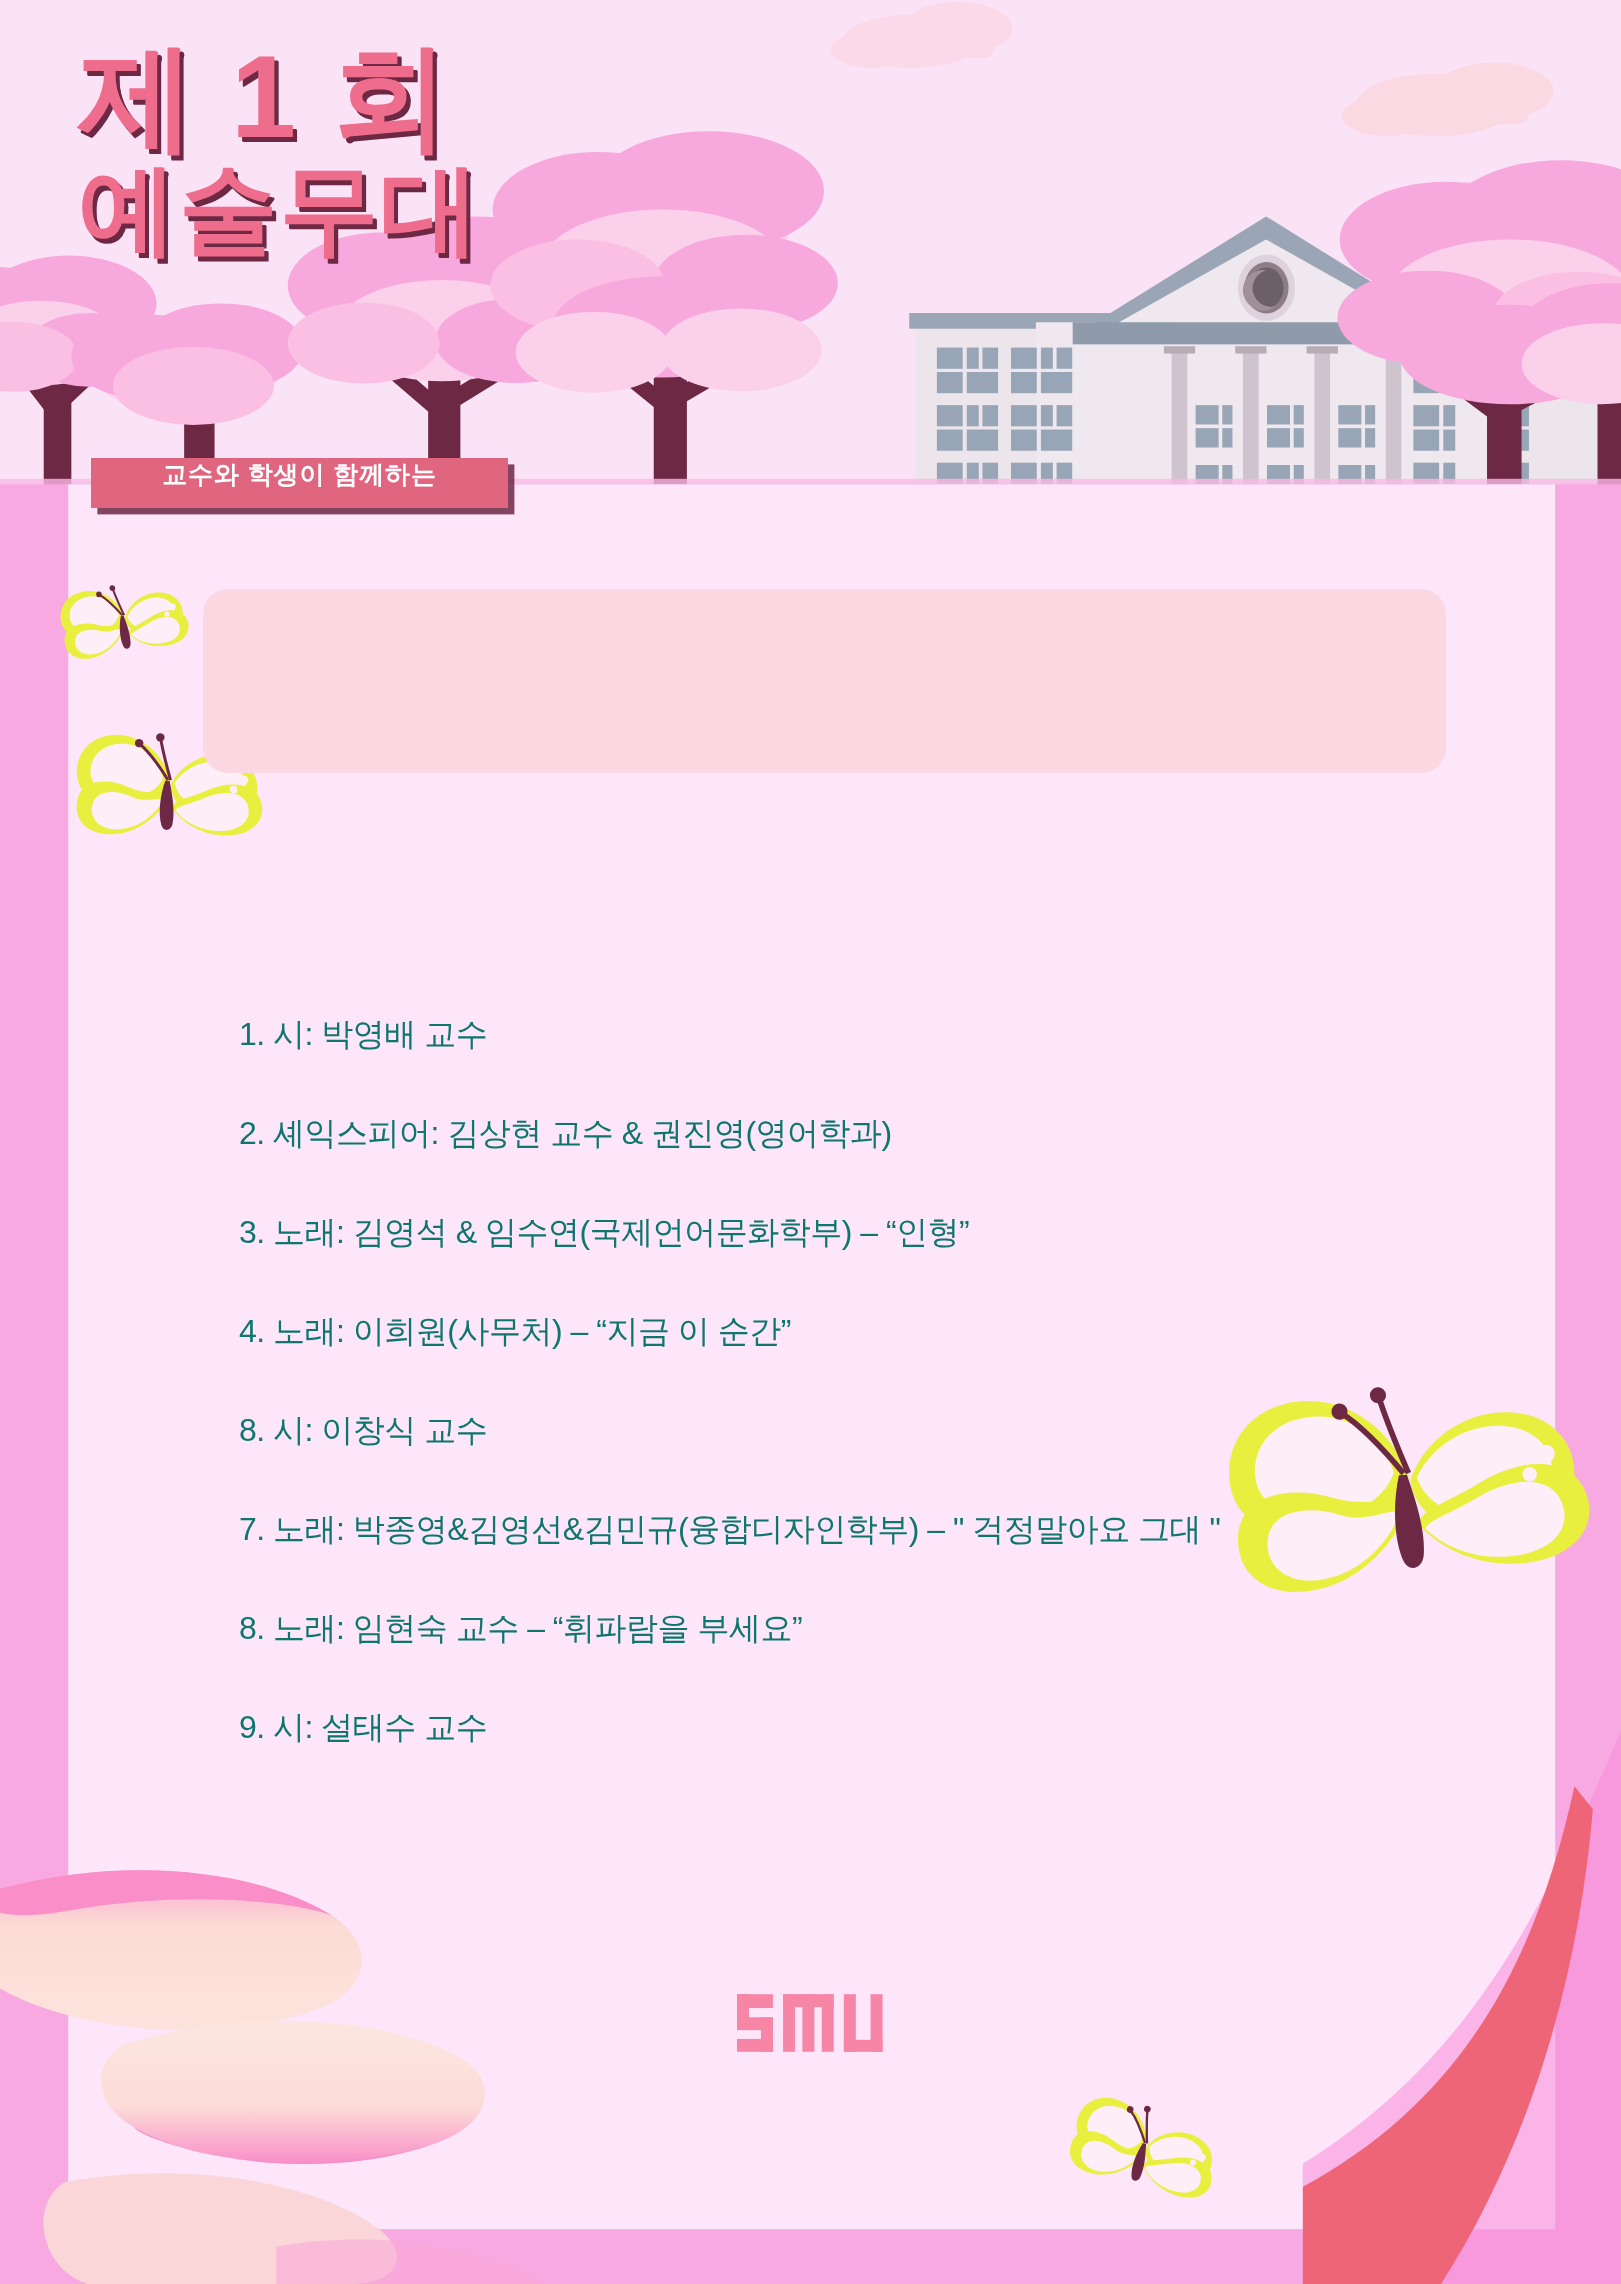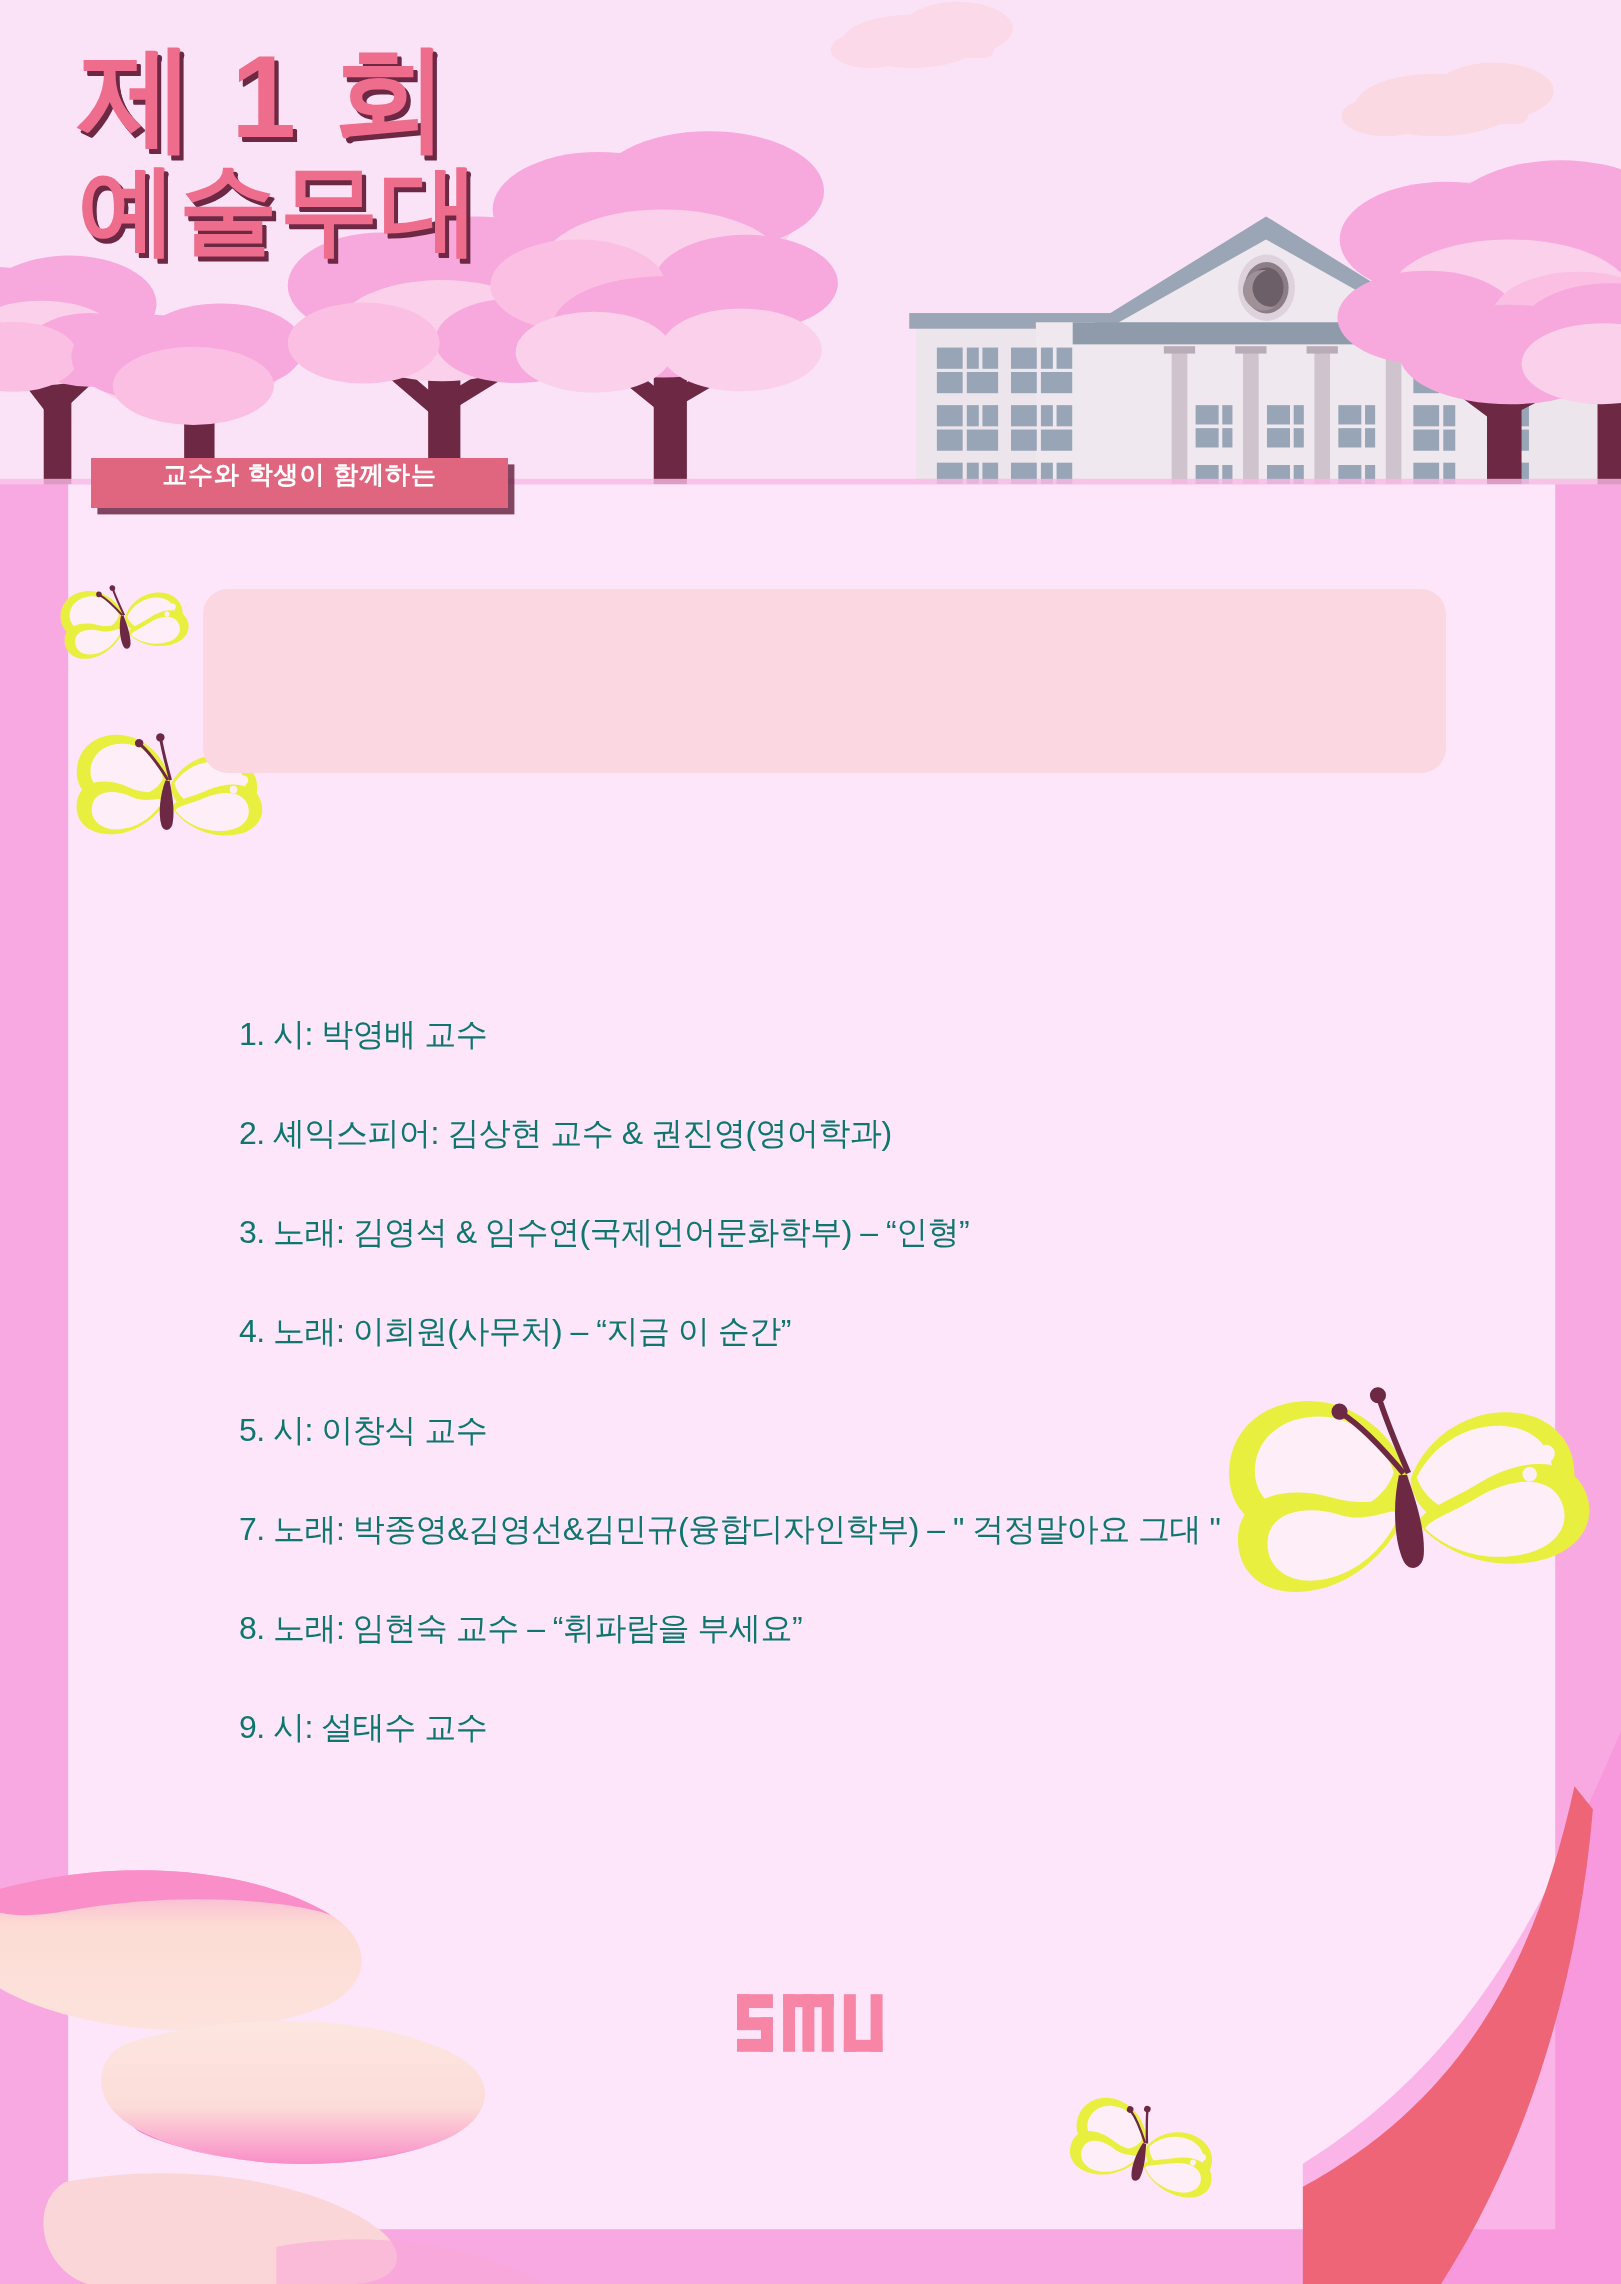--- a/index.html
+++ b/index.html
@@ -386,21 +386,21 @@
 
   <div id="info-card"></div>
   <div id="info-line1">예술무대   5월 2일(16:30~ 18:00) 태양아트홀</div>
   <div id="info-line2">사회: 정용해 교수</div>
 
   <div id="program">
     <div class="prog-item">1. 시: 박영배 교수</div>
     <div class="prog-item">2. 셰익스피어: 김상현 교수 &amp; 권진영(영어학과)</div>
     <div class="prog-item">3. 노래: 김영석 &amp; 임수연(국제언어문화학부) – “인형”</div>
     <div class="prog-item">4. 노래: 이희원(사무처) – “지금 이 순간”</div>
-    <div class="prog-item">5. 시: 이창식 교수</div>
+    <div class="prog-item">8. 시: 이창식 교수</div>
     <div class="prog-item">7. 노래: 박종영&amp;김영선&amp;김민규(융합디자인학부) – " 걱정말아요 그대 "</div>
     <div class="prog-item">8. 노래: 임현숙 교수 – “휘파람을 부세요”</div>
     <div class="prog-item">9. 시: 설태수 교수</div>
   </div>
 
   <div id="smu-logo" aria-label="SMU">
     <svg width="152" height="58" viewBox="0 0 330 125">
 
       <g fill="#f786a6">
         <rect x="0" y="0" width="78" height="30"></rect>

